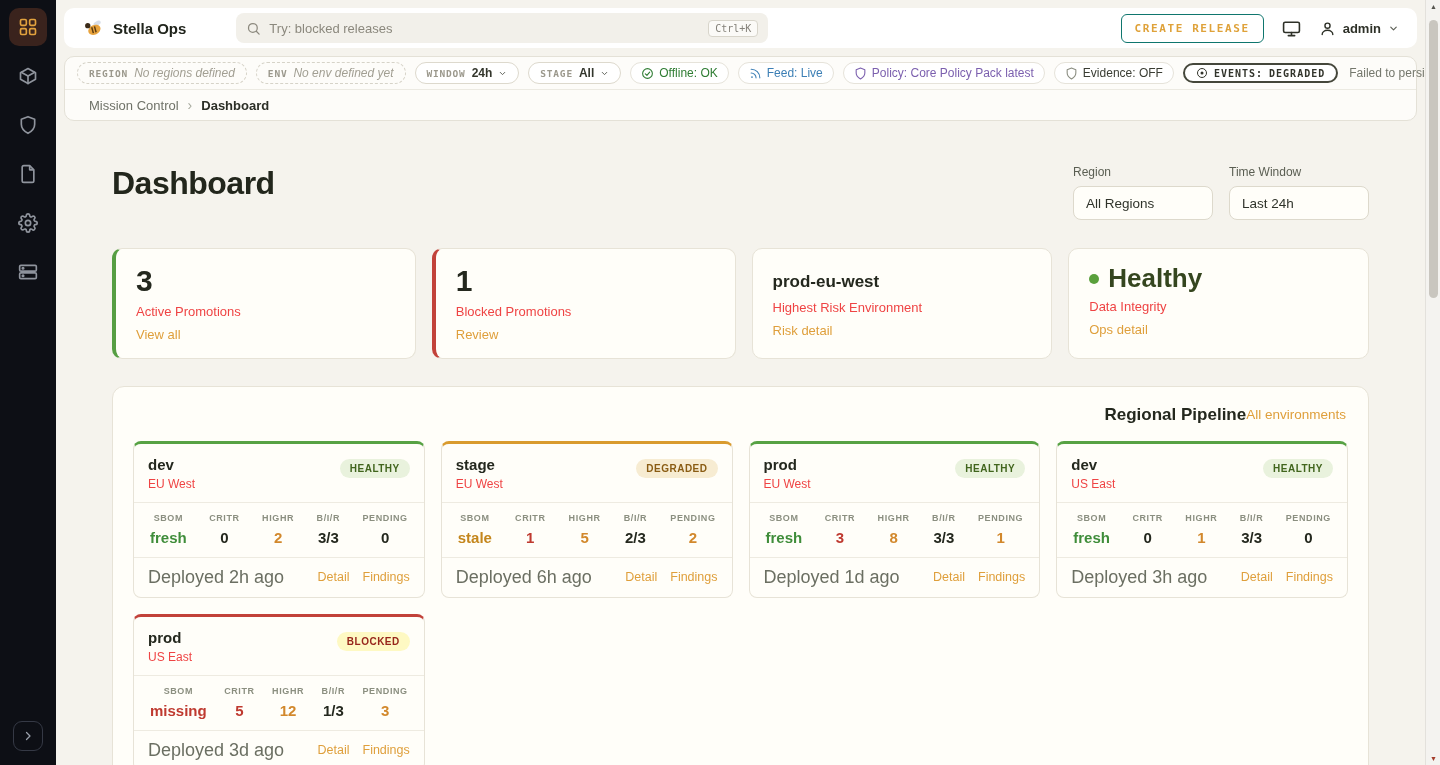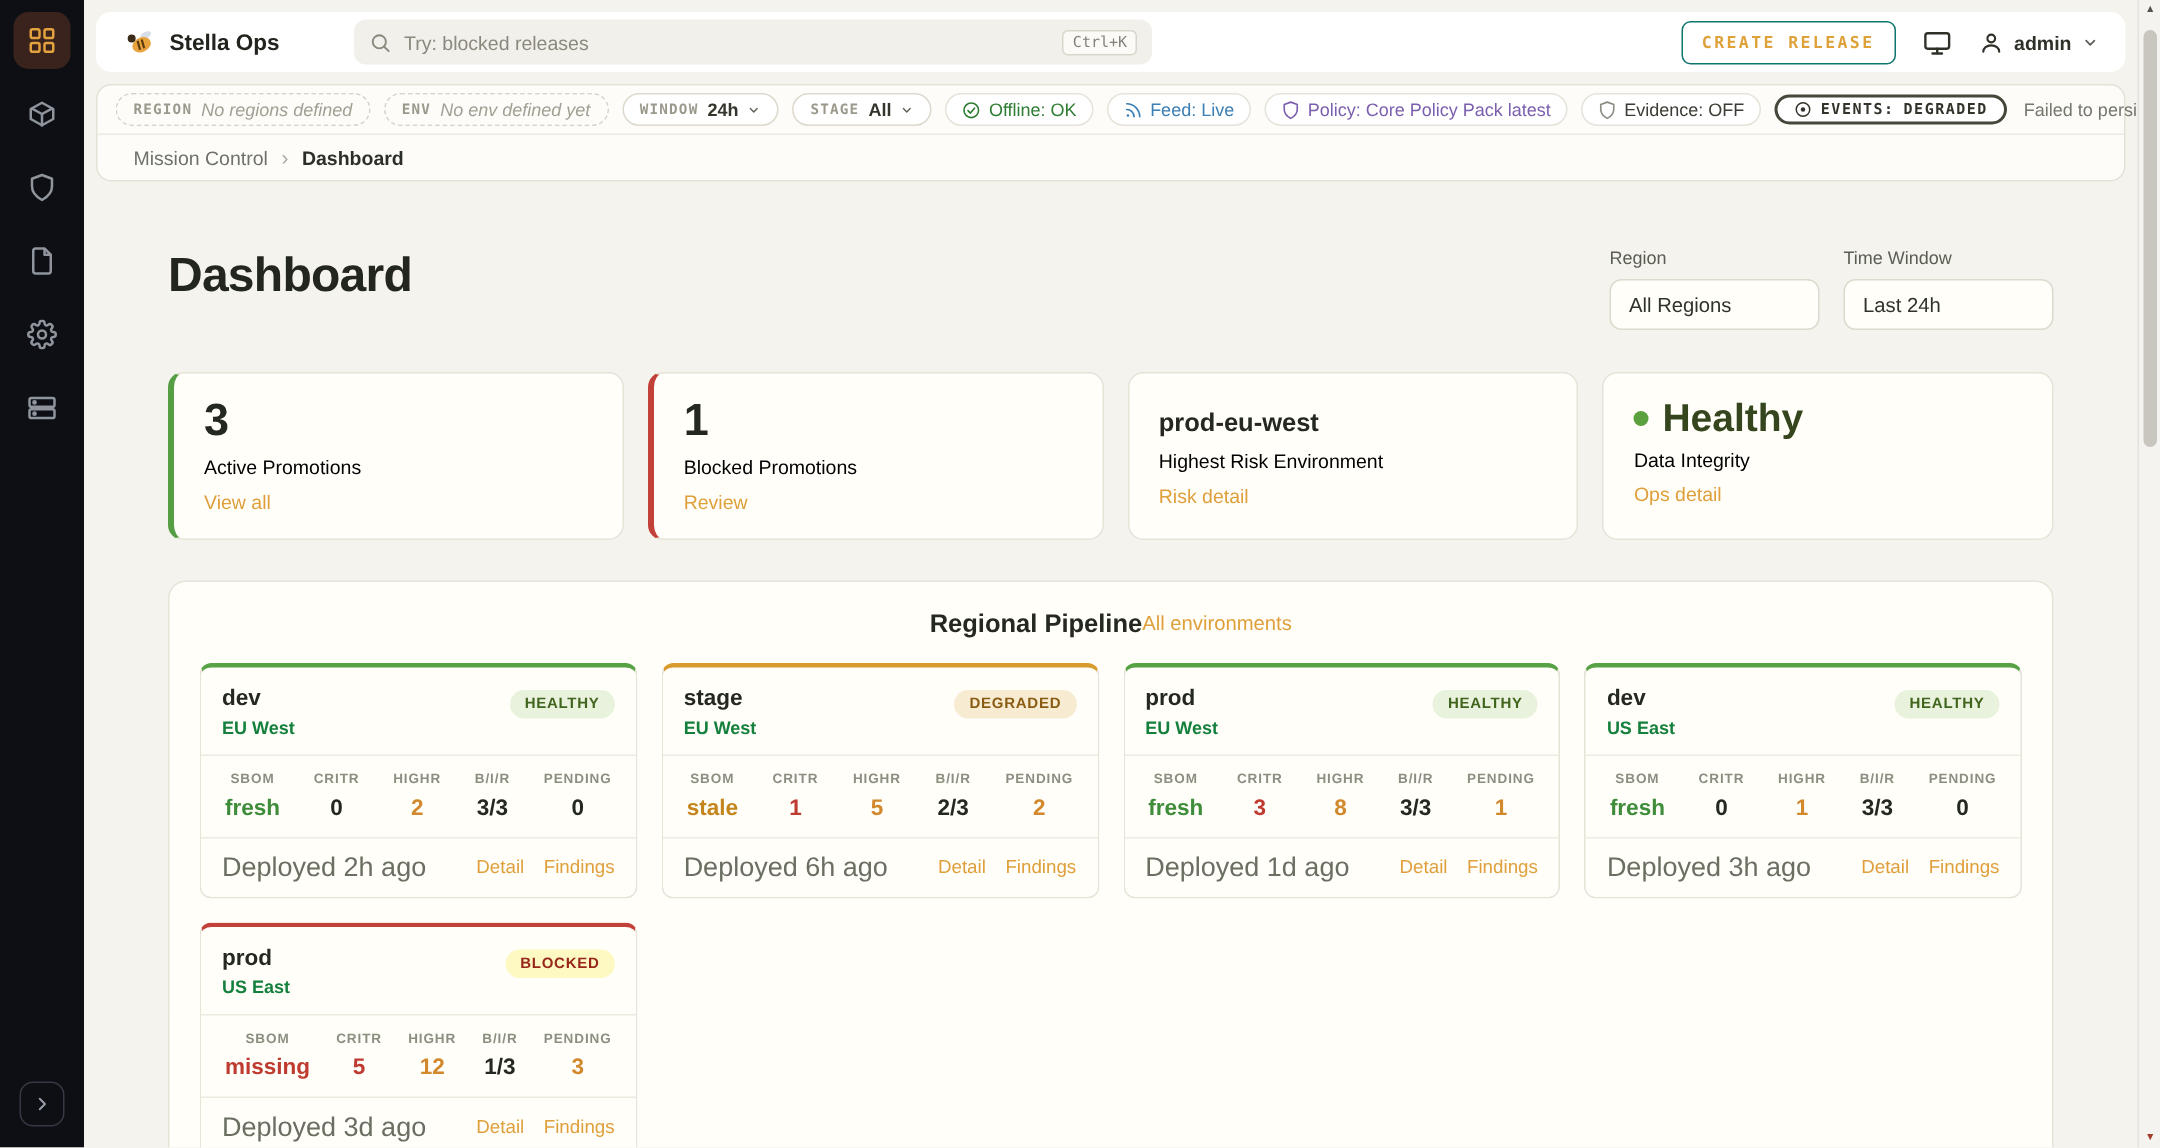--- a/index.html
+++ b/index.html
@@ -67,36 +67,36 @@
   
   .stats{display:flex;gap:16px;margin-top:28px;}
   .stat{flex:1;background:#fffef9;border:1px solid #e7e3d7;border-radius:10px;padding:15px 20px;min-height:108px;}
   .stat.b-green{border-left:4px solid #569e43;}
   .stat.b-red{border-left:4px solid #c2423a;}
   .stat-value{font-size:30px;font-weight:700;color:#24281e;line-height:1.15;}
   .stat-value.mid{font-size:17px;padding-top:8px;padding-bottom:3px;}
   .healthy-row{display:flex;align-items:center;gap:9px;}
   .dot{width:10px;height:10px;border-radius:50%;background:#5aa03c;flex:0 0 auto;}
   .stat-value.healthy{font-size:26px;color:#35461f;}
-  .stat-label{font-size:13px;color:#000000;margin-top:5px;}
+  .stat-label{font-size:13px;color:#ef4444;margin-top:5px;}
   .stat-link{font-size:13px;color:#df9f3b;margin-top:8px;display:inline-block;cursor:pointer;text-decoration:none;}
 
   
   .panel{margin-top:27px;background:#fffef9;border:1px solid #e7e3d7;border-radius:12px;padding:18px 20px 22px;min-height:345px;}
-  .panel-head{display:flex;justify-content:center;align-items:center;margin-bottom:16px;padding:0 2px;}
+  .panel-head{display:flex;justify-content:flex-end;align-items:center;margin-bottom:16px;padding:0 2px;}
   .panel-title{font-size:17px;font-weight:700;color:#24281e;}
   .panel-link{font-size:13.5px;color:#df9f3b;cursor:pointer;text-decoration:none;}
   .env-grid{display:grid;grid-template-columns:repeat(4,1fr);gap:16px;}
   .env-card{background:#fffef9;border:1px solid #e7e3d7;border-radius:8px;border-top-width:3px;overflow:hidden;}
   .env-card.t-green{border-top-color:#57a244;}
   .env-card.t-amber{border-top-color:#d99b2e;}
   .env-card.t-red{border-top-color:#c2423a;}
   .env-head{display:flex;justify-content:space-between;align-items:flex-start;padding:12px 14px 11px;}
   .env-name{font-size:15px;font-weight:700;color:#24281e;}
-  .env-region{font-size:12px;color:#15803d;margin-top:4px;font-weight:bold;}
+  .env-region{font-size:12px;color:#ef4444;margin-top:4px;}
   .badge{font-size:10px;font-weight:700;letter-spacing:.5px;padding:4px 10px;border-radius:999px;margin-top:3px;}
   .badge.b-healthy{background:#e9f2dd;color:#41651d;}
   .badge.b-degraded{background:#f7ecd2;color:#8a5c13;}
   .badge.b-blocked{background:#fef9c3;color:#97261b;}
   .env-metrics{display:flex;justify-content:space-between;border-top:1px solid #eeebe1;padding:10px 16px 11px;}
   .metric{display:flex;flex-direction:column;align-items:center;gap:6px;}
   .m-label{font-size:9px;letter-spacing:.6px;color:#8b8f80;font-weight:700;}
   .m-value{font-size:15px;font-weight:700;}
   .v-dark{color:#24281e;}
   .v-green{color:#3f8d3a;}

